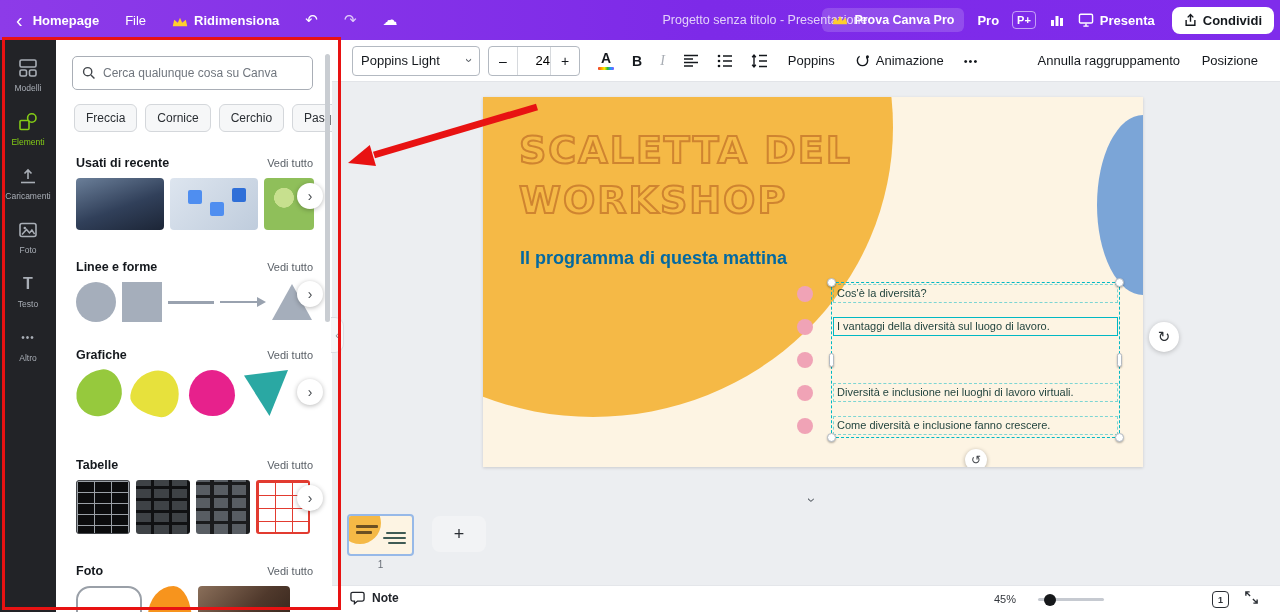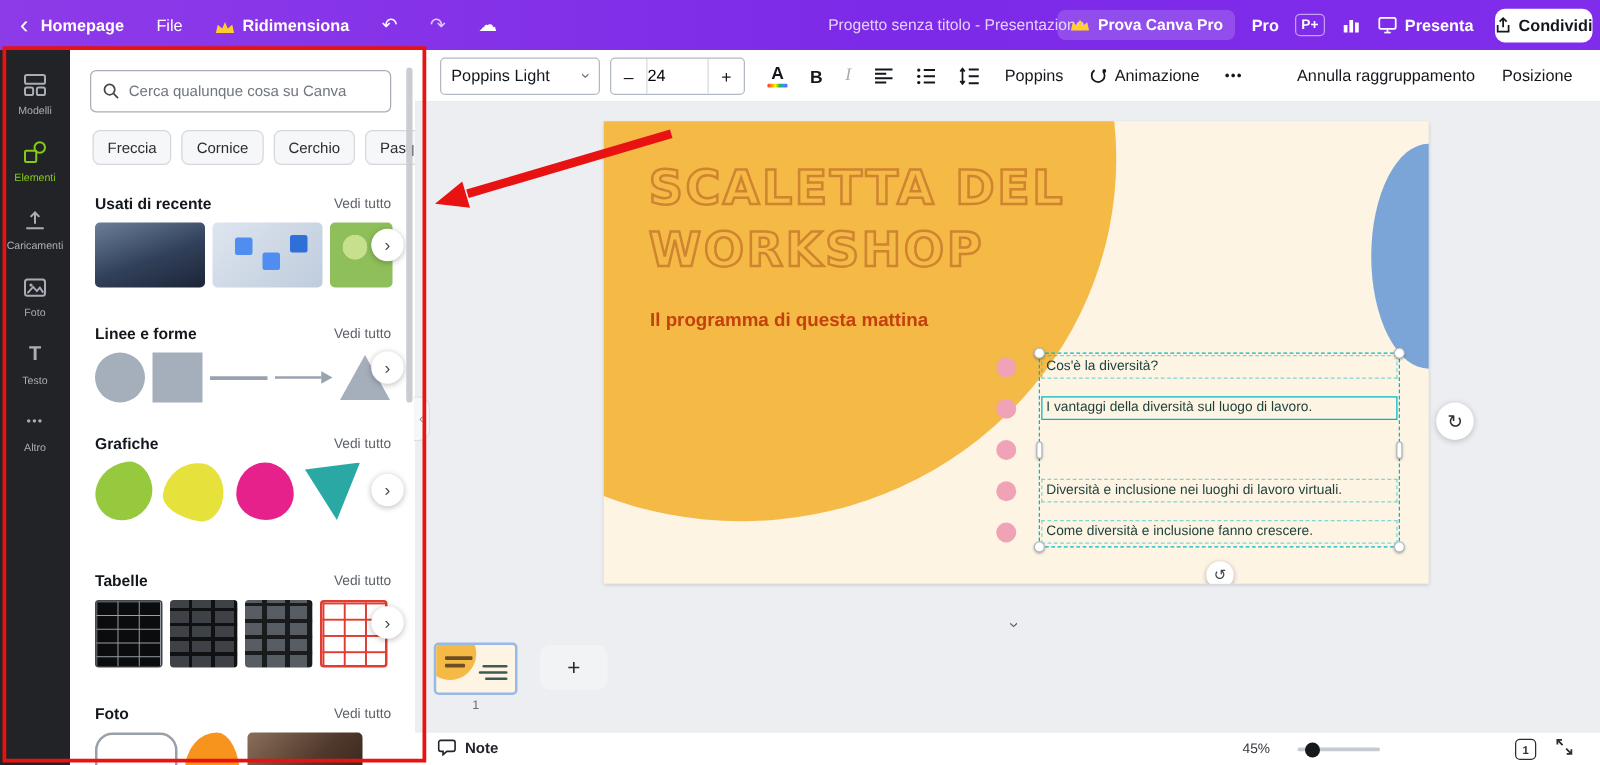--- a/index.html
+++ b/index.html
@@ -20,32 +20,32 @@
   .dim{opacity:.75}
   .tb-title{position:absolute;left:600px;width:330px;text-align:center;
     font-size:12.5px;color:rgba(255,255,255,.78);cursor:text}
   .tb-right{position:absolute;right:6px;display:flex;align-items:center;gap:13px}
   .tb-pro-btn{display:flex;align-items:center;gap:6px;background:rgba(255,255,255,.16);
     border-radius:6px;padding:5px 10px;font-size:12.5px;font-weight:700;cursor:pointer}
   .tb-pplus{font-size:11px;font-weight:700;border:1px solid rgba(255,255,255,.55);
     border-radius:4px;padding:2px 4px;cursor:pointer}
   .tb-present{display:flex;align-items:center;gap:6px;font-size:13px;font-weight:700;cursor:pointer}
   .tb-share{display:flex;align-items:center;gap:6px;background:#fff;color:#14181d;
-    border-radius:8px;padding:6px 0;font-size:13px;font-weight:700;cursor:pointer;margin-left:4px}
+    border-radius:8px;padding:6px 12px;font-size:13px;font-weight:700;cursor:pointer;margin-left:4px}
 
   
   .toolbar{position:absolute;left:332px;top:40px;width:948px;height:42px;background:#fff;
     border-bottom:1px solid #e2e4e8;display:flex;align-items:center;padding-left:20px;z-index:10}
   .font-box{display:flex;align-items:center;justify-content:space-between;width:128px;height:30px;
     border:1px solid #b3b9c1;border-radius:4px;padding:0 8px;font-size:13px;color:#14181d;cursor:pointer}
   .chev-down{display:inline-block;transform:rotate(90deg);color:#5b6168;font-size:13px}
   .size-group{display:flex;align-items:center;height:30px;border:1px solid #b3b9c1;border-radius:4px;
     margin-left:8px;overflow:hidden}
   .size-seg{width:28px;text-align:center;font-size:14px;color:#14181d;cursor:pointer}
-  .size-val{width:50px;text-align:left;font-size:13px;border-left:1px solid #d6d9dd;
+  .size-val{width:34px;text-align:right;font-size:13px;border-left:1px solid #d6d9dd;
     border-right:1px solid #d6d9dd;line-height:28px;cursor:text}
   .t-ico{margin-left:18px;cursor:pointer;display:flex;align-items:center;color:#14181d}
   .color-a{flex-direction:column;font-size:14px;font-weight:700;line-height:1;gap:2px}
   .rainbow{width:16px;height:3px;border-radius:1px;
     background:linear-gradient(90deg,#e33,#f90,#fe0,#3b3,#29f,#85f)}
   .bold-b{font-size:14px;font-weight:800}
   .italic-i{font-size:14px;font-style:italic;color:#a8adb4;font-family:"Liberation Serif",serif}
   .t-label{margin-left:20px;font-size:13px;font-weight:500;color:#14181d;cursor:pointer}
   .anim{display:flex;align-items:center;gap:6px}
   .more-dots{font-size:11px;letter-spacing:1px;color:#14181d}
@@ -135,21 +135,21 @@
   .canvas{position:absolute;left:332px;top:82px;width:948px;height:503px;background:#eceef1;overflow:hidden}
   .slide{position:absolute;left:151px;top:15px;width:660px;height:370px;background:#fdf4e3;
     overflow:hidden;box-shadow:0 1px 3px rgba(0,0,0,.15);cursor:pointer}
   .blob-orange{position:absolute;left:-190px;top:-260px;width:600px;height:580px;border-radius:50%;
     background:#f5b946}
   .blob-blue{position:absolute;right:-46px;top:18px;width:92px;height:180px;border-radius:50%;
     background:#7ba5d7}
   .slide-title{position:absolute;left:36px;top:28px;font-family:"DejaVu Sans",sans-serif;
     font-size:38px;font-weight:700;line-height:50px;letter-spacing:2px;color:#cf8430;
     -webkit-text-fill-color:transparent;-webkit-text-stroke:2px #cf8430}
-  .slide-sub{position:absolute;left:37px;top:151px;font-size:15px;font-weight:700;color:#c2410c}
+  .slide-sub{position:absolute;left:37px;top:151px;font-size:18px;font-weight:700;color:#0369a1}
   .b-row{position:absolute;left:314px;height:19px;display:flex;align-items:center}
   .b-dot{width:16px;height:16px;border-radius:50%;background:#f0a3b6;margin-right:20px;flex:none}
   .b-text{width:285px;height:19px;line-height:17px;font-size:11px;color:#1c3f3a;padding-left:3px;
     border:1px dashed rgba(0,184,196,.5);cursor:text}
   .b-row.selected .b-text{border:1.6px solid #00b8c4}
   .sel-box{position:absolute;left:348px;top:185px;width:289px;height:156px;
     border:1.5px dashed #00b8c4;pointer-events:none}
   .handle{position:absolute;background:#fff;border:1px solid #b4bac2;box-shadow:0 1px 2px rgba(0,0,0,.3);
     pointer-events:auto;cursor:pointer}
   .h-c{width:9px;height:9px;border-radius:50%}

